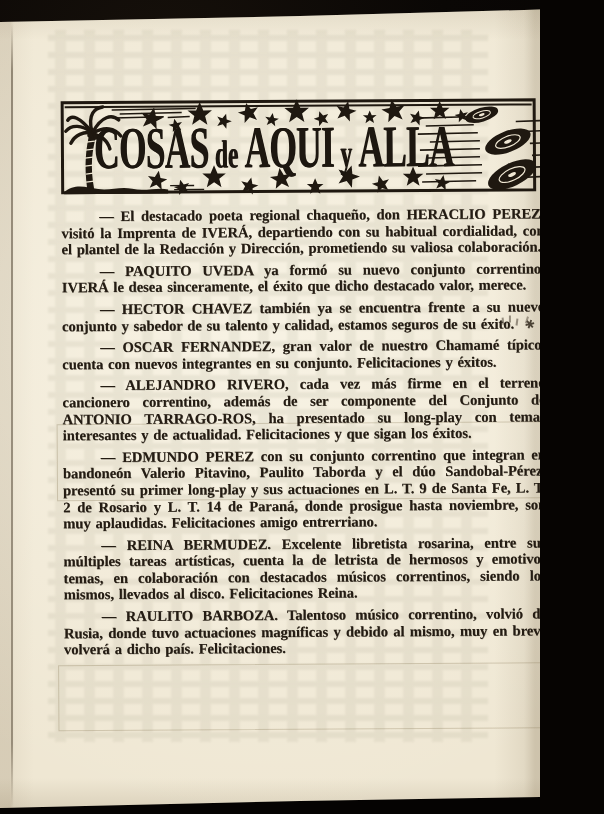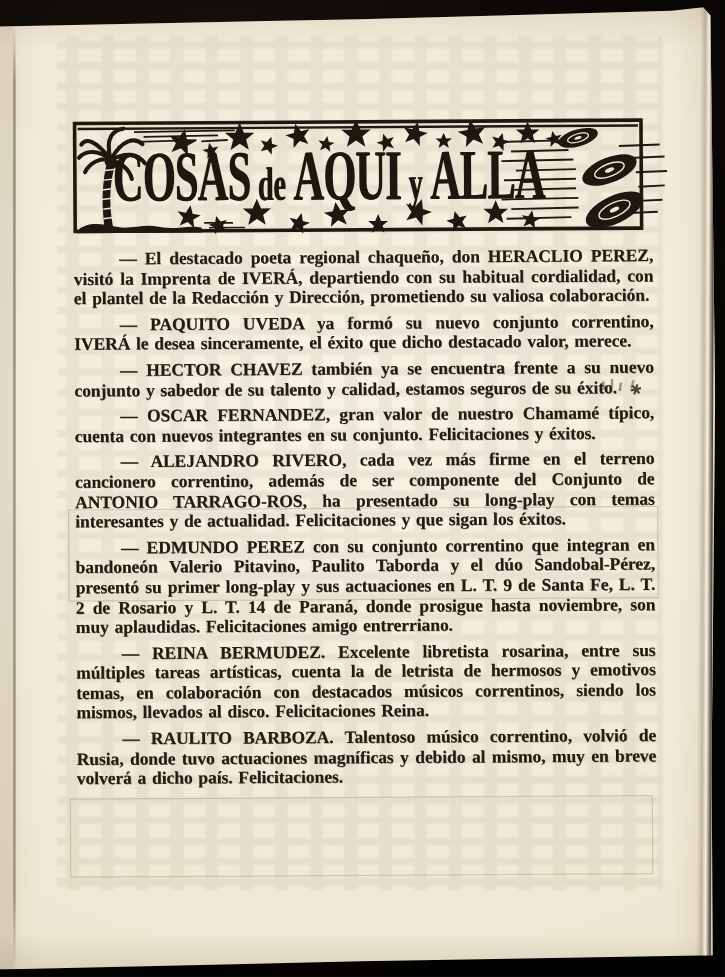--- a/index.html
+++ b/index.html
@@ -1,16 +1,16 @@
 <!DOCTYPE html>
 <html><head>
 <meta charset="utf-8">
 <style>
   html,body{margin:0;padding:0;background:#060402;}
-  .scan{position:relative;width:604px;height:814px;overflow:hidden;
+  .scan{position:relative;width:540px;height:814px;overflow:hidden;
         background:radial-gradient(120% 80% at 30% 10%, #17110b 0%, #0a0705 45%, #050302 100%);
         font-family:"Liberation Serif", serif;}
   .paper{position:absolute;inset:0;
     clip-path:polygon(0 22px,300px 16px,560px 9px,586px 6px,592px 13px,596px 330px,593px 640px,594px 796px,300px 801px,0 808px);
     background-color:#efe7d3;
     background-image:
       radial-gradient(140% 90% at 48% 42%, rgba(255,252,242,.55) 0%, rgba(240,230,206,0) 65%),
       linear-gradient(90deg, rgba(120,100,70,.20) 0 10px, rgba(120,100,70,.06) 14px, rgba(120,100,70,0) 34px),
       linear-gradient(270deg, rgba(110,92,60,.26) 0 5px, rgba(110,92,60,.10) 16px, rgba(110,92,60,0) 46px),
       linear-gradient(0deg, rgba(110,92,60,.14) 0 8px, rgba(110,92,60,0) 36px),

